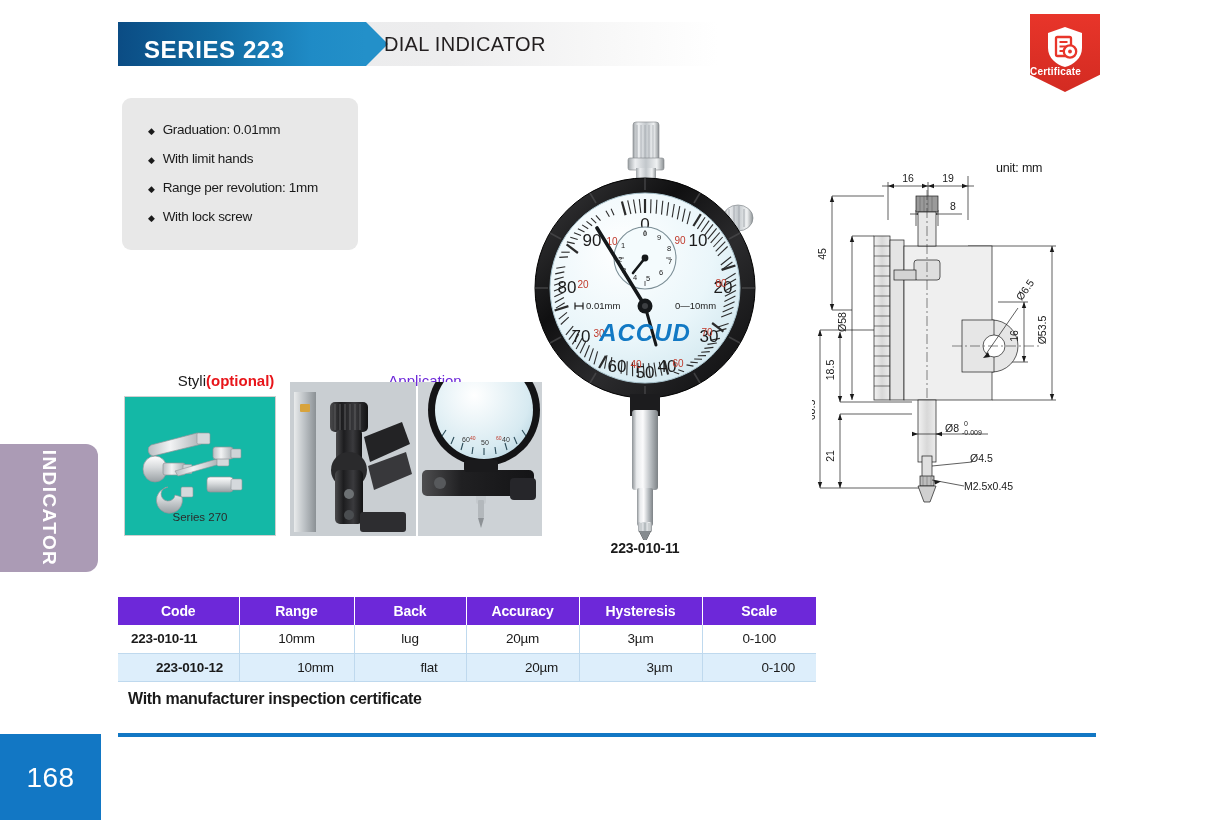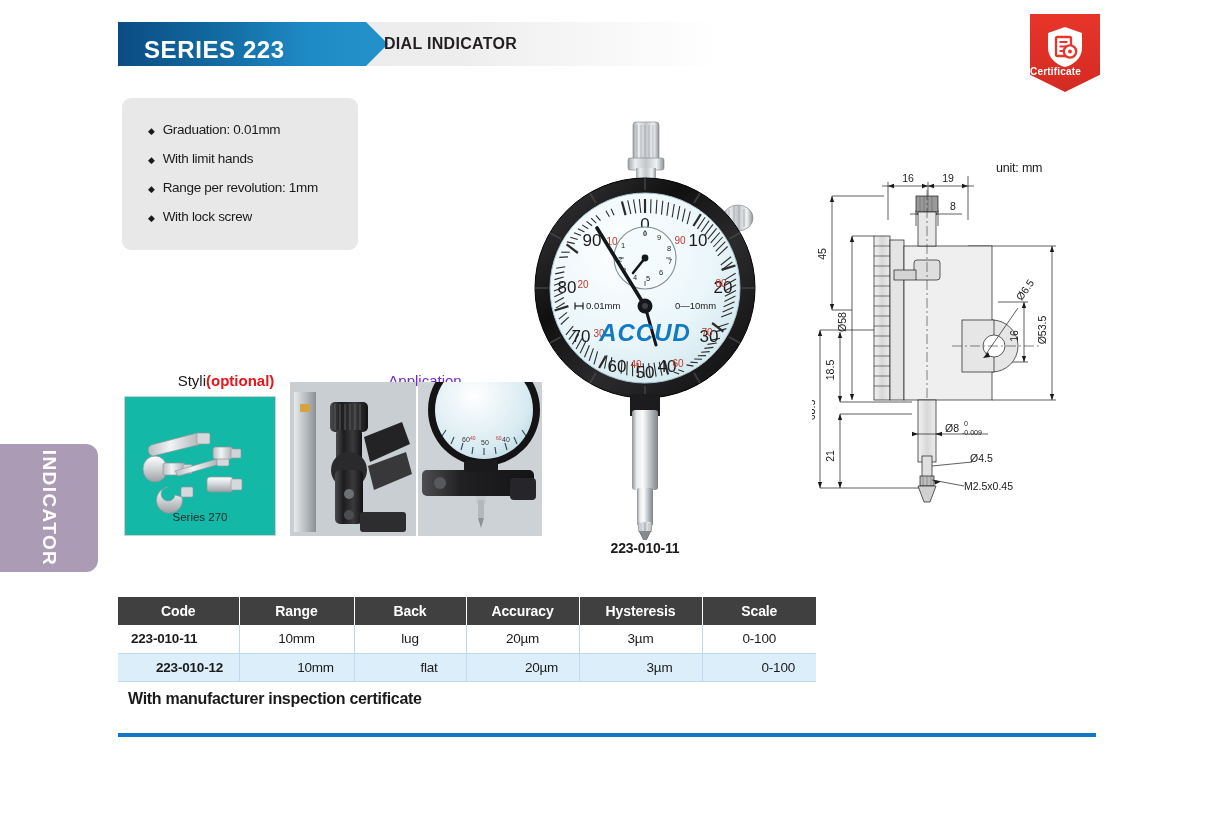--- a/index.html
+++ b/index.html
@@ -29,21 +29,21 @@
   }
   .series-text {
     position: absolute; left: 26px; top: 0; height: 55px;
     display: flex; align-items: center;
     color: #ffffff; font-size: 24px; font-weight: bold; letter-spacing: 0.6px;
     font-family: "Liberation Sans", sans-serif;
   }
   .product-title {
     position: absolute; left: 266px; top: 0; height: 44px;
     display: flex; align-items: center;
-    color: #231f20; font-size: 16px; font-weight: bold; letter-spacing: 0.3px;
+    color: #231f20; font-size: 20px; font-weight: normal; letter-spacing: 0.3px;
   }
 
   
   .cert-badge { position: absolute; left: 1030px; top: 14px; width: 70px; height: 78px; }
   .cert-shape {
     position: absolute; inset: 0;
     background: linear-gradient(to bottom, #e8352a 0%, #d32b22 100%);
     clip-path: polygon(0 0, 100% 0, 100% 78%, 50% 100%, 0 78%);
   }
   .cert-inner-shield {
@@ -123,21 +123,21 @@
     position: absolute; left: 996px; top: 161px;
     font-size: 12.5px; color: #1a1a1a; letter-spacing: -0.2px; text-align: center;
   }
 
   
   .spec-table {
     position: absolute; left: 118px; top: 597px;
     width: 698px; border-collapse: collapse;
   }
   .spec-table th {
-    background: #404040; color: #ffffff; font-size: 14px; font-weight: bold;
+    background: #6d28d9; color: #ffffff; font-size: 14px; font-weight: bold;
     height: 28px; text-align: center; border-right: 1px solid #ffffff;
     letter-spacing: -0.1px;
   }
   .spec-table th:last-child { border-right: none; }
   .spec-table td {
     height: 28px; text-align: center; font-size: 13.5px; color: #1a1a1a;
     border-right: 1px solid #bfd9ee; border-bottom: 1px solid #bfd9ee;
     letter-spacing: -0.2px;
   }
   .spec-table td:last-child { border-right: none; }
@@ -769,14 +769,17 @@
         <td>flat</td>
         <td>20µm</td>
         <td>3µm</td>
         <td>0-100</td>
       </tr>
     </tbody>
   </table>
   <div class="table-note">With manufacturer inspection certificate</div>
 
   <div class="footer-rule"></div>
+  <div class="page-box">
+    <div class="page-num">168</div>
+  </div>
 
 </div>
 
 </body></html>

